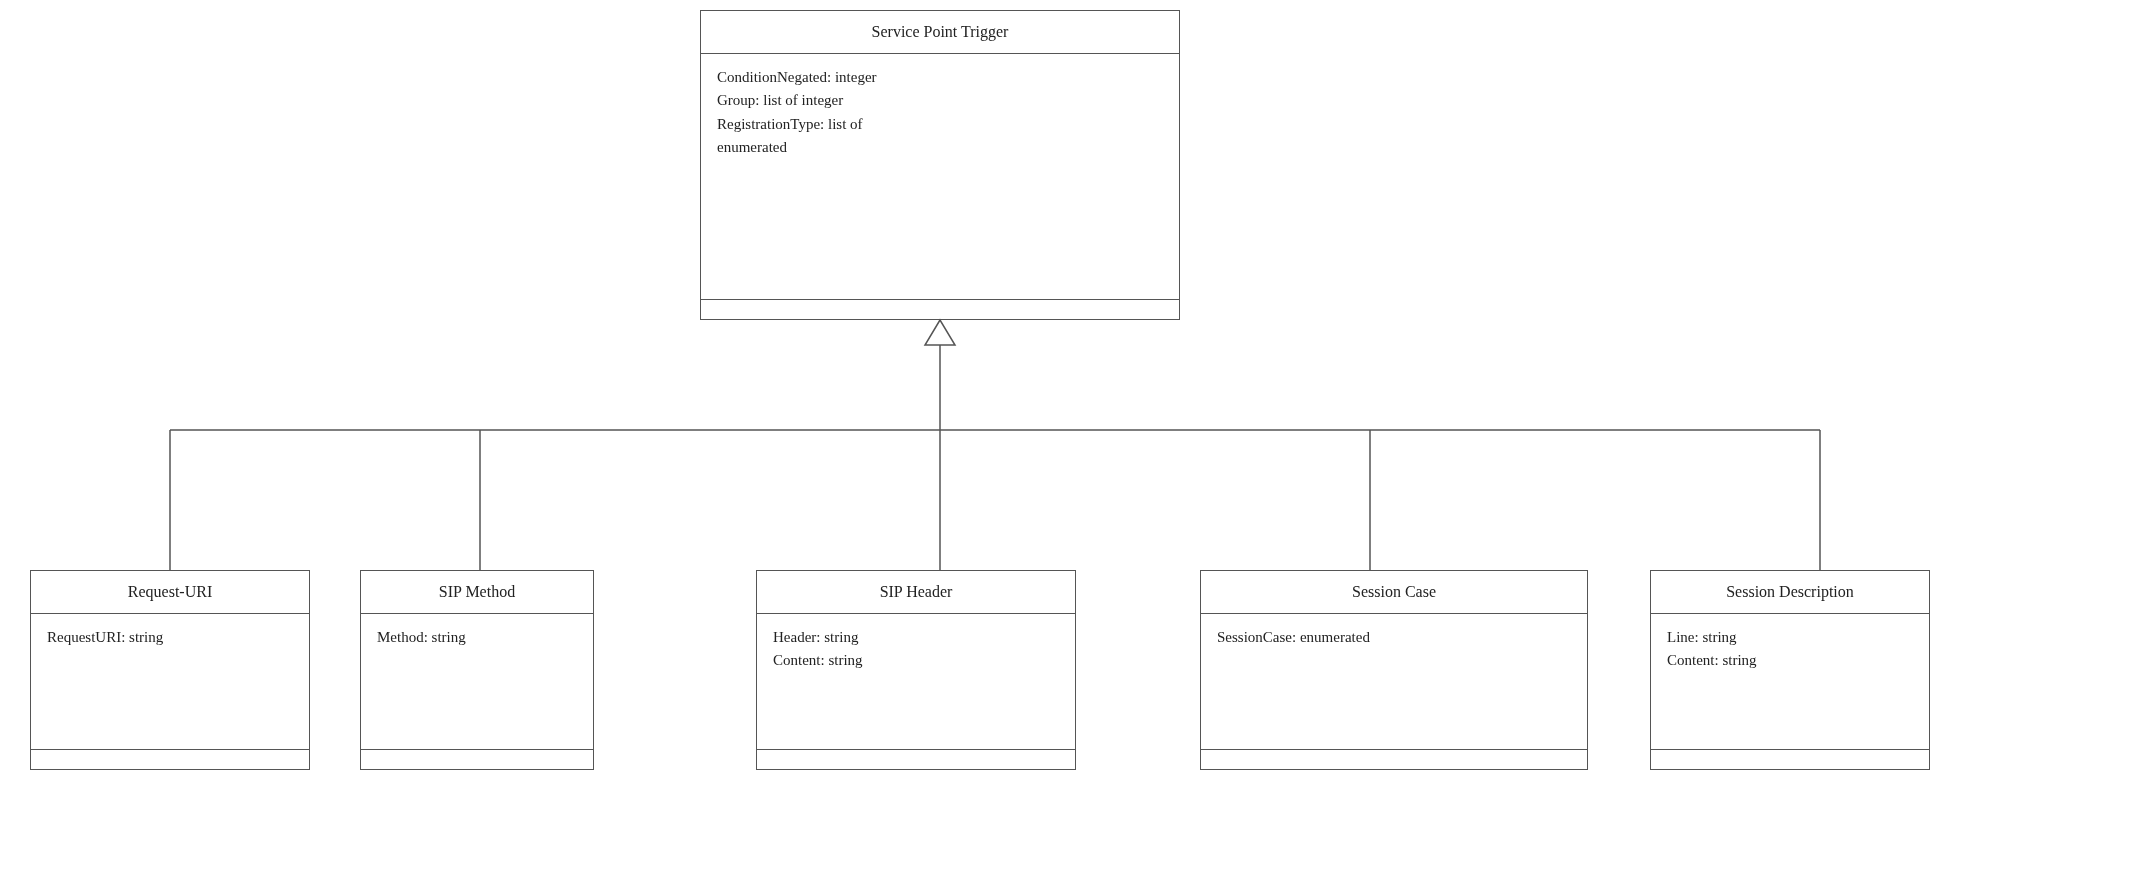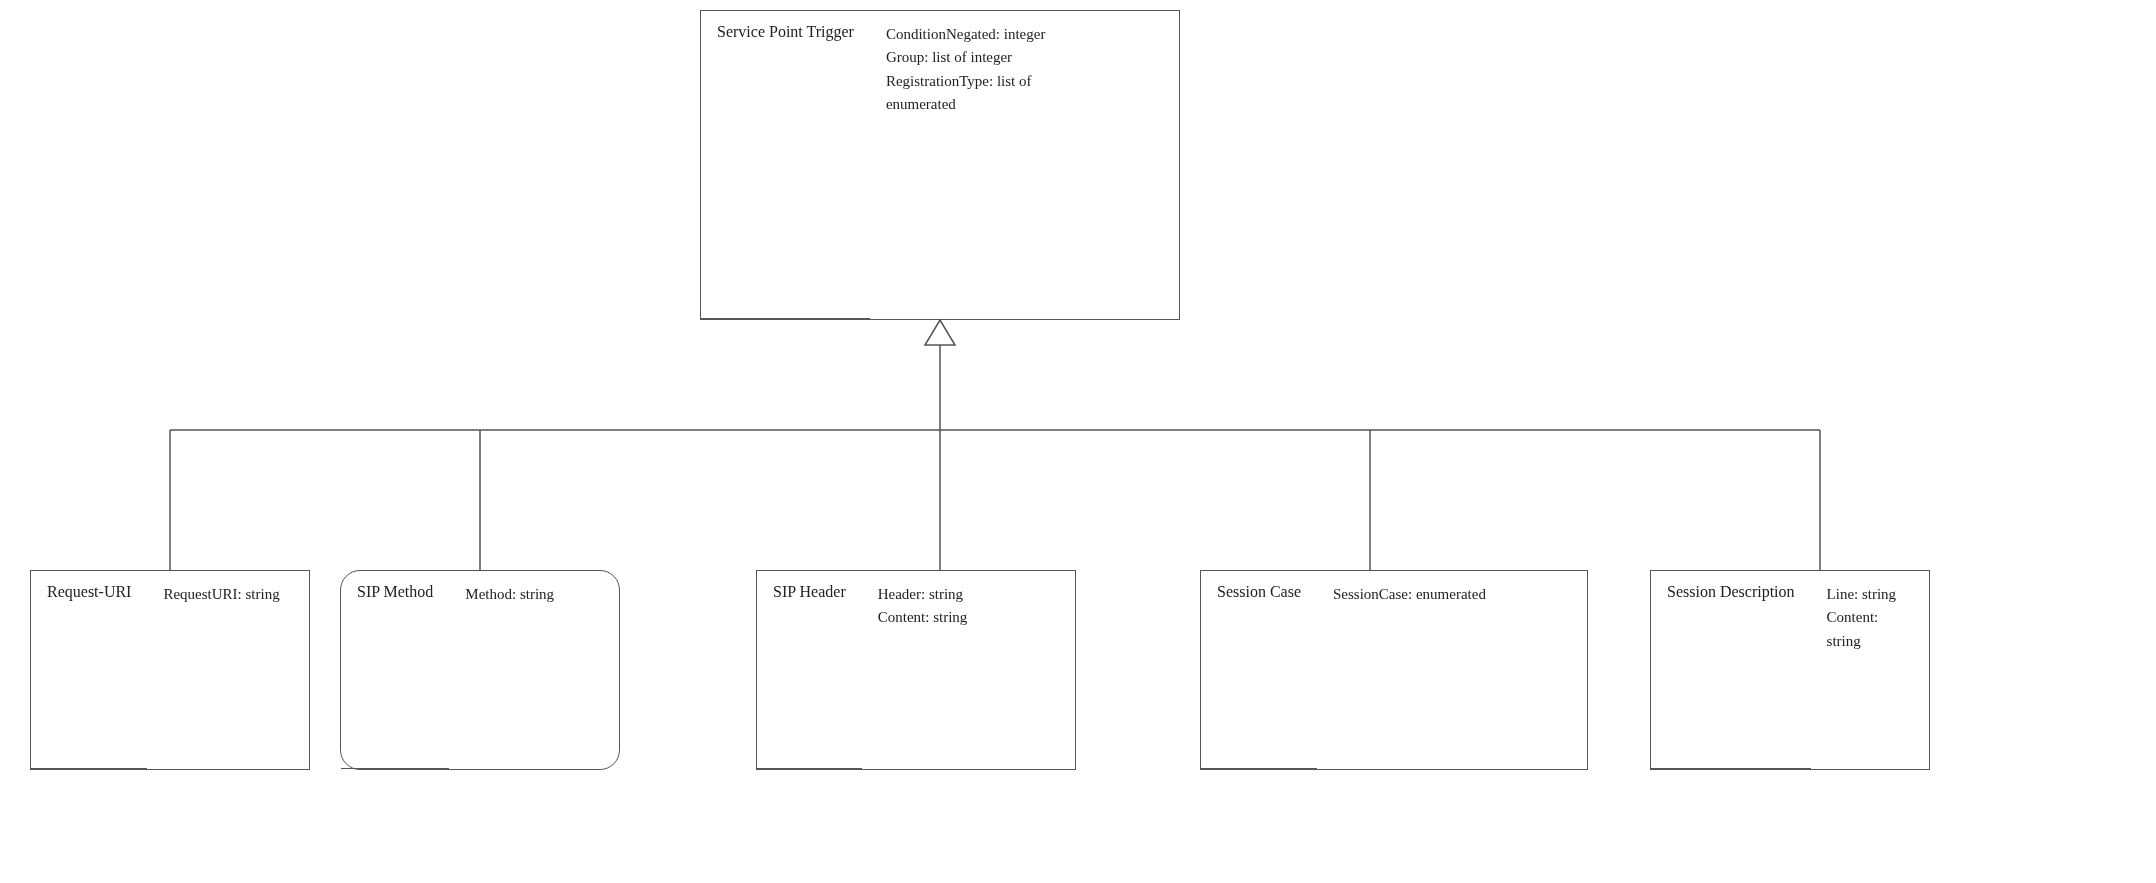--- a/index.html
+++ b/index.html
@@ -18,21 +18,21 @@
       position: relative;
       width: 2156px;
       height: 883px;
     }
 
     .uml-box {
       position: absolute;
       border: 1.5px solid #555;
       background: #fff;
       display: flex;
-      flex-direction: row;
+      flex-direction: column;
     }
 
     .uml-box .uml-title {
       border-bottom: 1.5px solid #555;
       padding: 12px 16px;
       text-align: center;
       font-size: 16px;
     }
 
     .uml-box .uml-attrs {
@@ -73,21 +73,21 @@
   </div>
 
   <div class="uml-box" style="left: 30px; top: 570px; width: 280px; min-height: 200px;">
     <div class="uml-title">Request-URI</div>
     <div class="uml-attrs">
       <div>RequestURI: string</div>
     </div>
     <div class="uml-footer"></div>
   </div>
 
-  <div class="uml-box" style="left: 340px; top: 570px; width: 280px; min-height: 200px; border-radius: 20px;">
+  <div class="uml-box" style="left: 360px; top: 570px; width: 234px; min-height: 200px;">
     <div class="uml-title">SIP Method</div>
     <div class="uml-attrs">
       <div>Method: string</div>
     </div>
     <div class="uml-footer"></div>
   </div>
 
   <div class="uml-box" style="left: 756px; top: 570px; width: 320px; min-height: 200px;">
     <div class="uml-title">SIP Header</div>
     <div class="uml-attrs">

